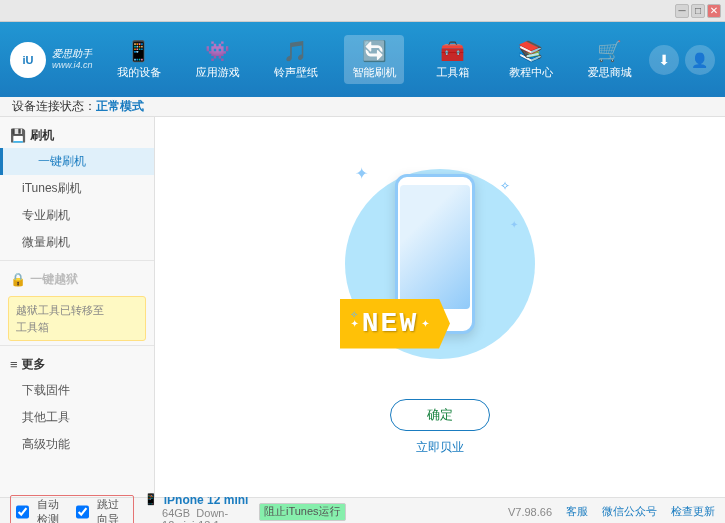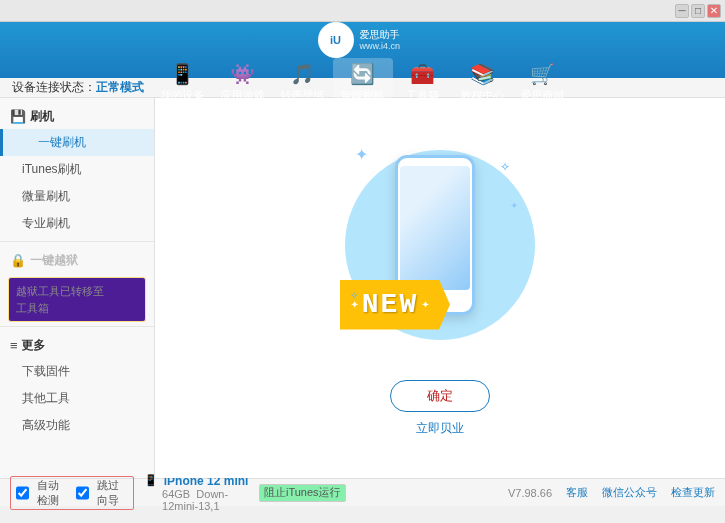--- a/index.html
+++ b/index.html
@@ -21,40 +21,39 @@
       margin-left: 2px;
       display: inline-flex; align-items: center; justify-content: center;
       font-size: 10px; cursor: pointer;
       border: 1px solid #bbb;
       background: #d4d4d4;
       color: #555;
     }
 
     
     .header {
-      height: 56px;
+      height: 75px;
       background: linear-gradient(180deg, #2196d3 0%, #1a7cc0 100%);
       display: flex;
       align-items: center;
       padding: 0 10px;
-      flex-direction: column;
     }
     .logo-area {
       display: flex; align-items: center;
       width: 90px; flex-shrink: 0;
     }
     .logo-circle {
       width: 36px; height: 36px;
       background: white;
       border-radius: 50%;
       display: flex; align-items: center; justify-content: center;
       color: #1a7cc0; font-weight: bold; font-size: 13px;
       margin-right: 6px;
     }
-    .logo-text { color: white; font-size: 10px; line-height: 1.3; }
+    .logo-text { color: white; font-size: 10px; line-height: 1.3; font-style: italic; }
 
     .nav-items {
       flex: 1;
       display: flex;
       justify-content: space-around;
       align-items: center;
     }
     .nav-item {
       display: flex; flex-direction: column; align-items: center;
       color: white; cursor: pointer; padding: 4px 8px; border-radius: 4px;
@@ -115,21 +114,21 @@
       background: #e0f0fa;
       color: #1a7cc0;
       border-left: 3px solid #1a7cc0;
       padding-left: 35px;
     }
     .sidebar-divider {
       height: 1px; background: #e5e5e5; margin: 4px 0;
     }
     .notice-box {
       margin: 4px 8px;
-      background: #4c1d95;
+      background: #fef9c3;
       border: 1px solid #ffe082;
       border-radius: 3px;
       padding: 5px 7px;
       font-size: 11px;
       color: #888;
       line-height: 1.5;
     }
 
     
     .content {
@@ -213,21 +212,21 @@
 
     .success-text {
       font-size: 16px;
       color: #333;
       margin-bottom: 16px;
     }
     .confirm-btn {
       width: 100px; height: 32px;
       background: white;
       border: 1px solid #1a7cc0;
-      color: #b91c1c;
+      color: #15803d;
       border-radius: 16px;
       cursor: pointer;
       font-size: 13px;
       display: flex; align-items: center; justify-content: center;
       margin-bottom: 8px;
     }
     .again-link {
       color: #1a7cc0; font-size: 12px; cursor: pointer;
       text-decoration: none;
     }
@@ -338,22 +337,22 @@
 <div class="main">
 
   <div class="sidebar">
 
     <div class="sidebar-section-header">
       <span class="sec-icon">💾</span>
       <span>刷机</span>
     </div>
     <div class="sidebar-item active">一键刷机</div>
     <div class="sidebar-item">iTunes刷机</div>
+    <div class="sidebar-item">专业刷机</div>
     <div class="sidebar-item">微量刷机</div>
-    <div class="sidebar-item">专业刷机</div>
 
     <div class="sidebar-divider"></div>
 
     <div class="sidebar-section-header">
       <span class="sec-icon" style="color:#bbb;">🔒</span>
       <span style="color:#bbb;">一键越狱</span>
     </div>
     <div class="notice-box">越狱工具已转移至<br>工具箱</div>
 
     <div class="sidebar-divider"></div>

